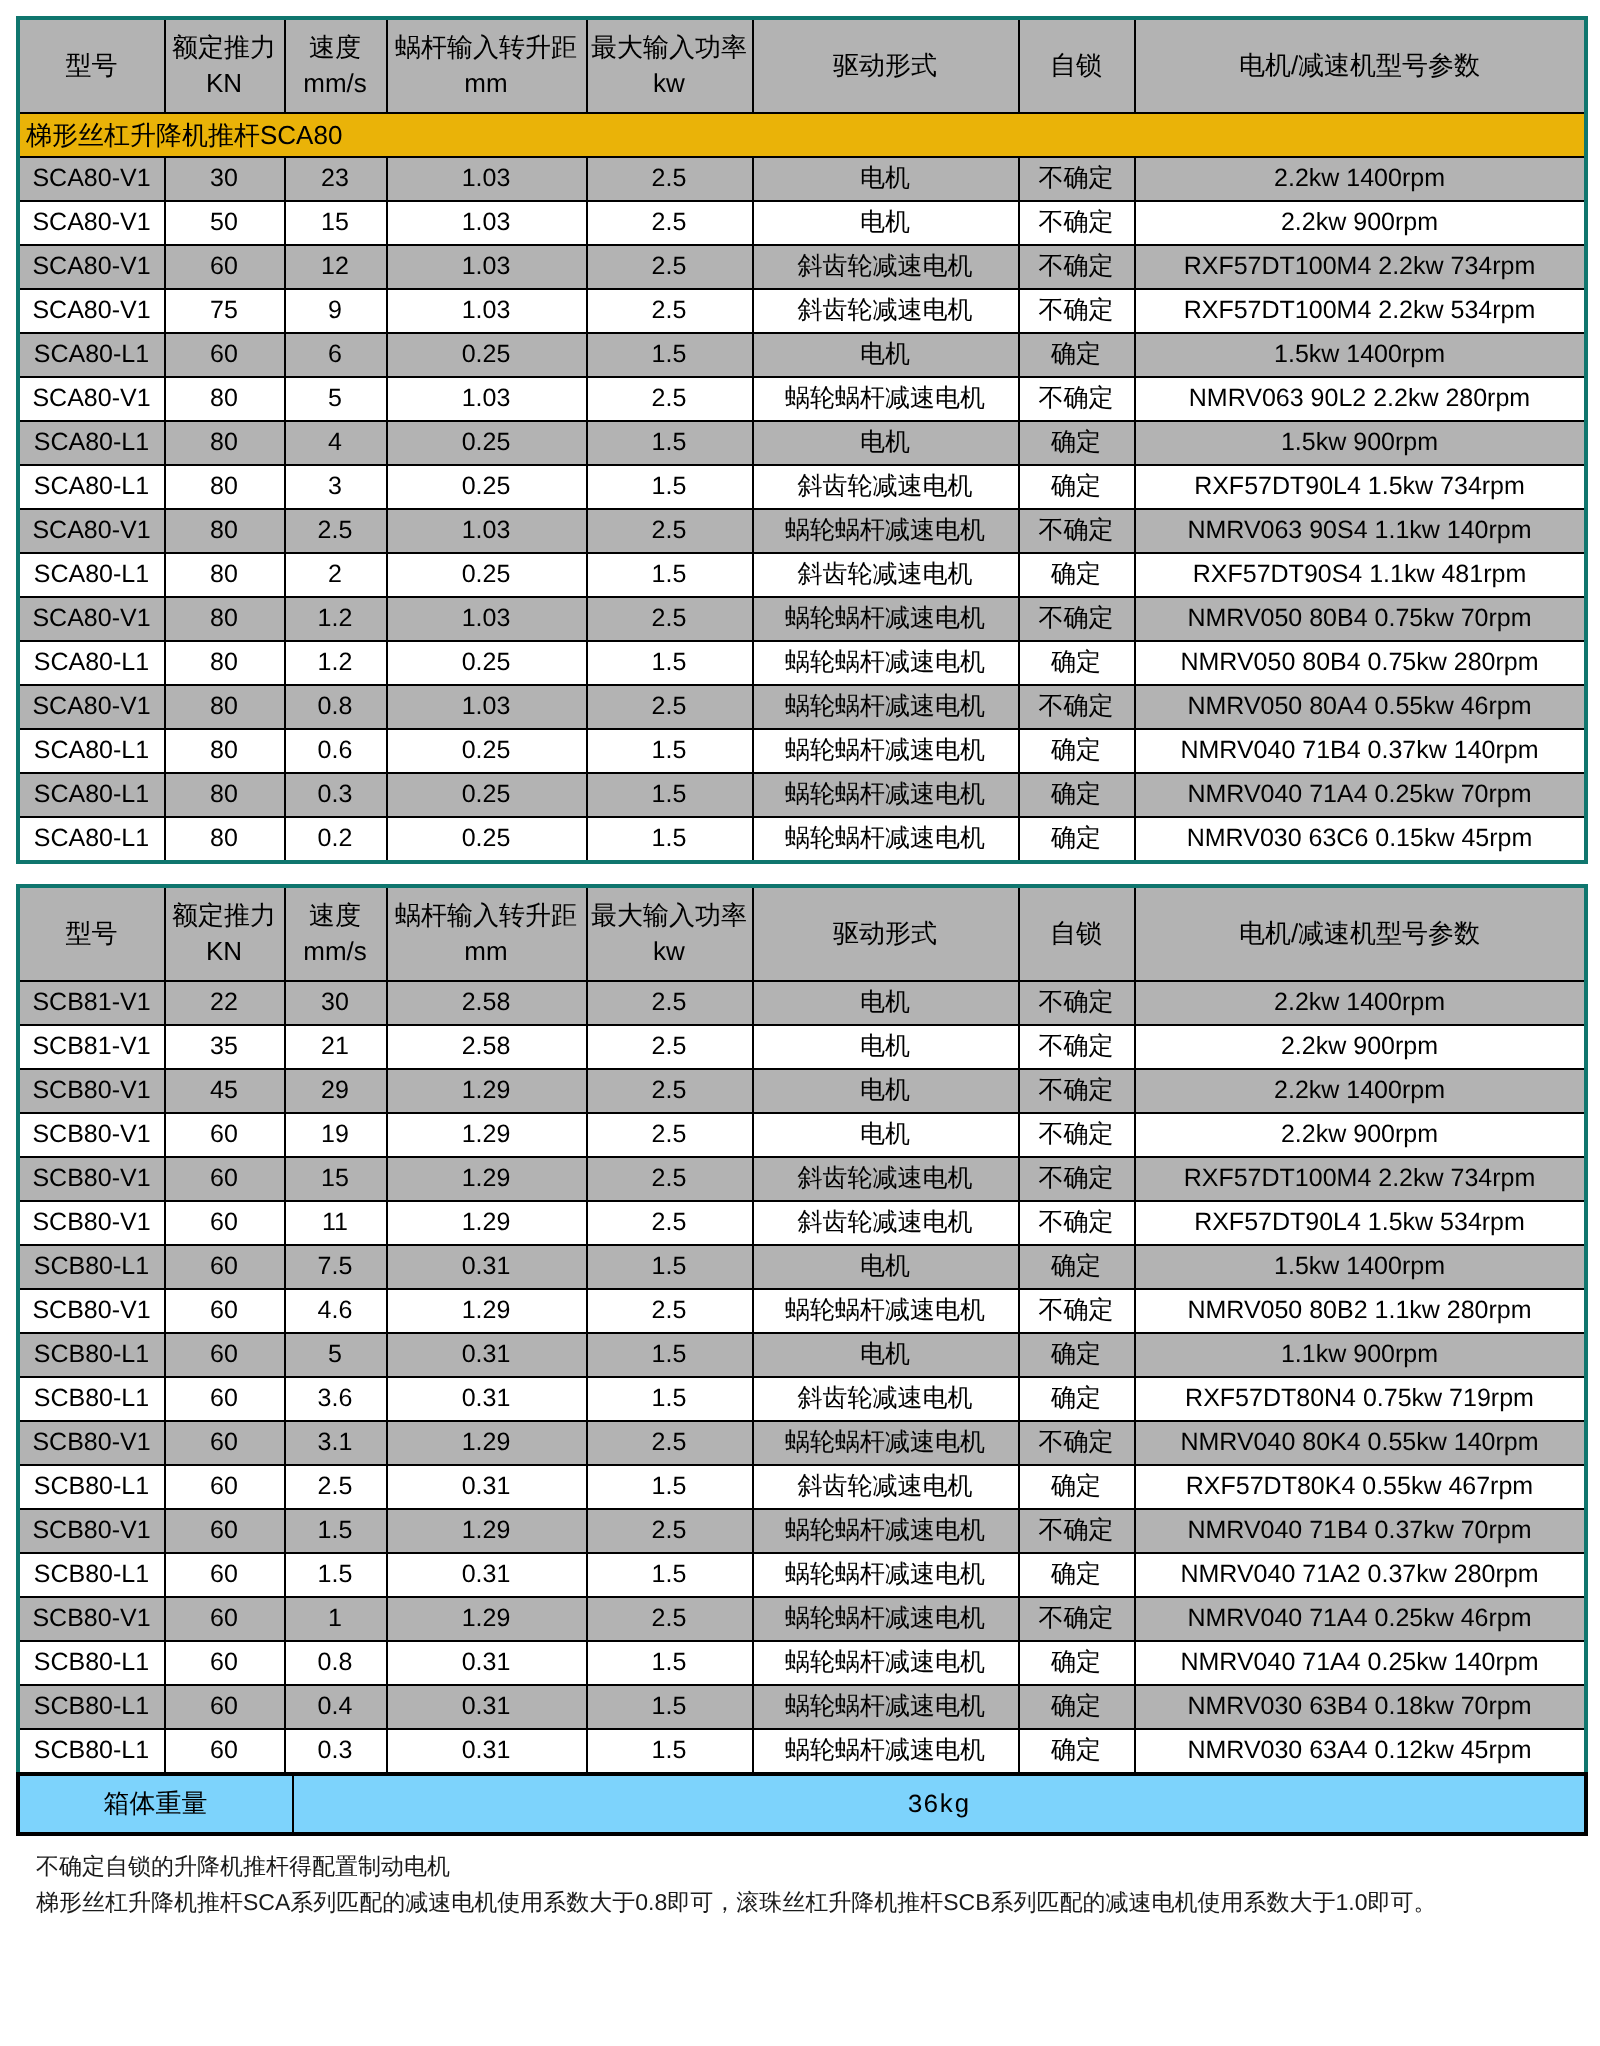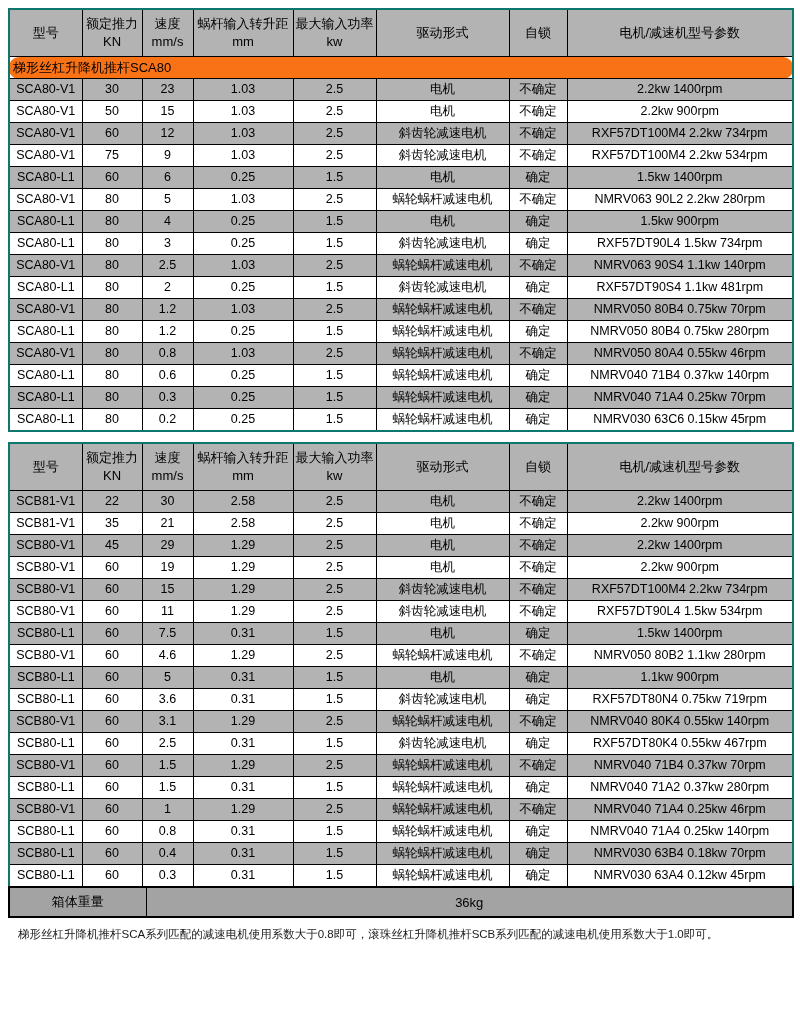--- a/index.html
+++ b/index.html
@@ -29,44 +29,44 @@
     font-size: 13px;
     line-height: 18px;
     padding: 5px 1px;
   }
   table.spec td {
     font-size: 12.5px;
     line-height: 15px;
     padding: 3px 1px;
   }
   tr.section-row td {
-    background: #f97316;
+    background: #eab308;
     text-align: left;
     font-size: 13px;
     padding: 3px 2px 3px 3px;
-    border-radius: 10px;
   }
   tbody[data-rows] tr:nth-child(odd) td { background: #b3b3b3; }
   tbody[data-rows] tr:nth-child(even) td { background: #ffffff; }
 
   table.gap { margin-top: 10px; }
 
   table.footer {
     border-collapse: collapse;
     table-layout: fixed;
     width: 784px;
     border: 2px solid #000;
     margin-top: -2px;
   }
   table.footer td {
     border: 1px solid #000;
     font-size: 13px;
     text-align: center;
     padding: 5px 2px;
-    background: #a3a3a3;
+    background: #7dd3fc;
+    font-family: Liberation Mono, monospace;
   }
 
   .notes { padding: 10px 8px 6px 10px; }
   .notes p {
     margin: 0 0 5px 0;
     font-size: 11.5px;
     line-height: 13px;
     color: #1a1a1a;
   }
 </style>
@@ -527,16 +527,17 @@
       </colgroup>
     <tbody>
       <tr>
         <td>箱体重量</td>
         <td>36kg</td>
       </tr>
     </tbody>
   </table>
 
   <div class="notes">
+    <p>不确定自锁的升降机推杆得配置制动电机</p>
     <p>梯形丝杠升降机推杆SCA系列匹配的减速电机使用系数大于0.8即可，滚珠丝杠升降机推杆SCB系列匹配的减速电机使用系数大于1.0即可。</p>
   </div>
 
 </div>
 
 </body></html>

